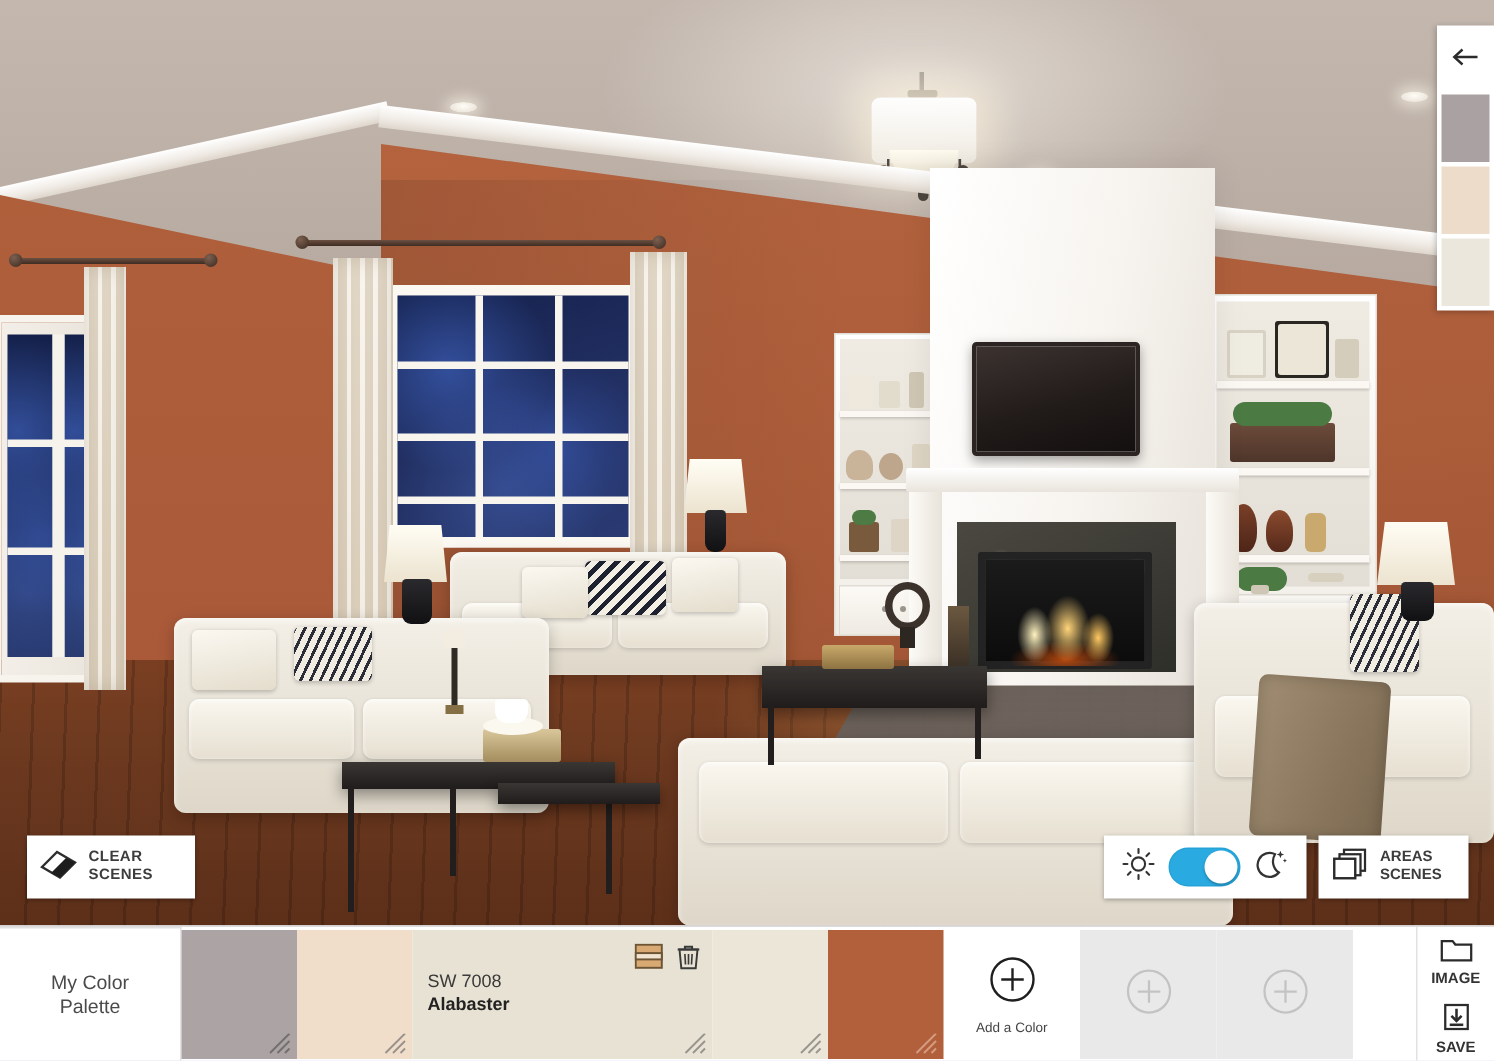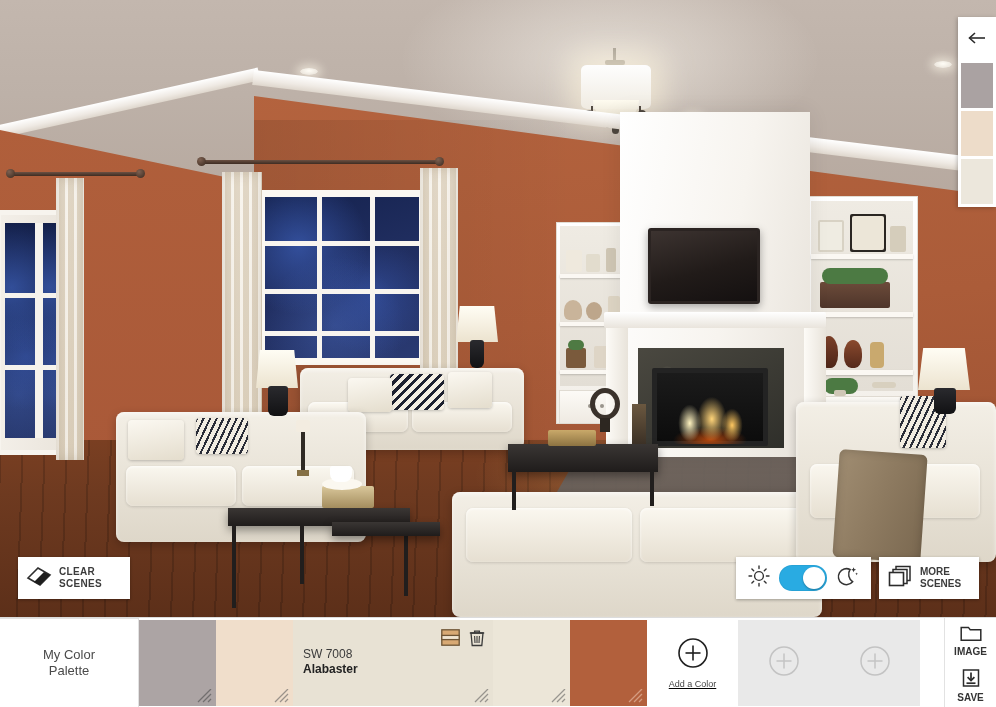--- a/index.html
+++ b/index.html
@@ -288,21 +288,21 @@
     cursor:pointer;
   }
   .side-sw{ flex:1; cursor:pointer; }
 
   
   #palette-bar{
     position:absolute; left:0; top:617px; width:996px; height:90px;
     background:#fff; display:flex; border-top:1px solid #dcdcdc;
   }
   #palette-head{
-    width:139px; height:90px; border:1px solid #e2e2e2; border-left:none;
+    width:121px; height:90px; border:1px solid #e2e2e2; border-left:none;
     display:flex; flex-direction:column;
   }
   #mcp-title{
     flex:1; display:flex; align-items:center; justify-content:center; text-align:center;
     font-size:13px; color:#4a4a4a; line-height:16px; padding:0 6px;
   }
   #compare-colors{
     height:30px; border-top:1px solid #e2e2e2; display:flex; align-items:center;
     justify-content:center; font-size:11px; font-weight:700; color:#333;
     letter-spacing:.2px; cursor:pointer;
@@ -317,21 +317,21 @@
   .sw-code{ font-size:12px; color:#3a3a3a; line-height:15px; }
   .sw-name{ font-size:12px; font-weight:700; color:#222; line-height:15px; }
   .sw-actions{ position:absolute; right:8px; top:9px; display:flex; gap:9px; align-items:flex-start; }
   .grip{
     position:absolute; right:4px; bottom:3px; width:16px; height:14px; opacity:.55;
   }
   .addslot{
     width:91px; height:86px; margin-top:2px; display:flex; flex-direction:column;
     align-items:center; justify-content:center; gap:6px; cursor:pointer;
   }
-  .addslot.active{ background:#fff;text-decoration:underline; }
+  .addslot.active{ background:#fff; }
   .addslot.empty{ background:#e9e9e9; cursor:default; }
   .add-label{ font-size:9px; color:#444; }
   #save-col{
     width:52px; height:90px; margin-left:auto; display:flex; flex-direction:column;
     border-left:1px solid #e2e2e2;
   }
   .save-btn{
     flex:1; display:flex; flex-direction:column; align-items:center; justify-content:center;
     gap:2px; cursor:pointer; font-size:10px; font-weight:700; color:#333;
   }
@@ -566,21 +566,21 @@
 
     <div id="more-scenes">
       <span class="ic">
         <svg width="26" height="24" viewBox="0 0 26 24">
           <rect x="9" y="2.5" width="14" height="14" fill="#fff" stroke="#2b2b2b" stroke-width="1.5"></rect>
           <rect x="6" y="5.5" width="14" height="14" fill="#fff" stroke="#2b2b2b" stroke-width="1.5"></rect>
           <rect x="2.5" y="8.5" width="14" height="13" fill="#fff" stroke="#2b2b2b" stroke-width="1.6"></rect>
         </svg>
       </span>
       <span class="lbl">
-        <span>MORE</span><br>
+        <span>AREAS</span><br>
         <span>SCENES</span>
       </span>
     </div>
 
     <div id="side-panel">
       <div id="side-back">
         <span class="ic">
           <svg width="20" height="14" viewBox="0 0 20 14">
             <line x1="2.5" y1="7" x2="18" y2="7" stroke="#2b2b2b" stroke-width="1.6"></line>
             <polyline points="8,2 2.5,7 8,12" fill="none" stroke="#2b2b2b" stroke-width="1.6"></polyline>

